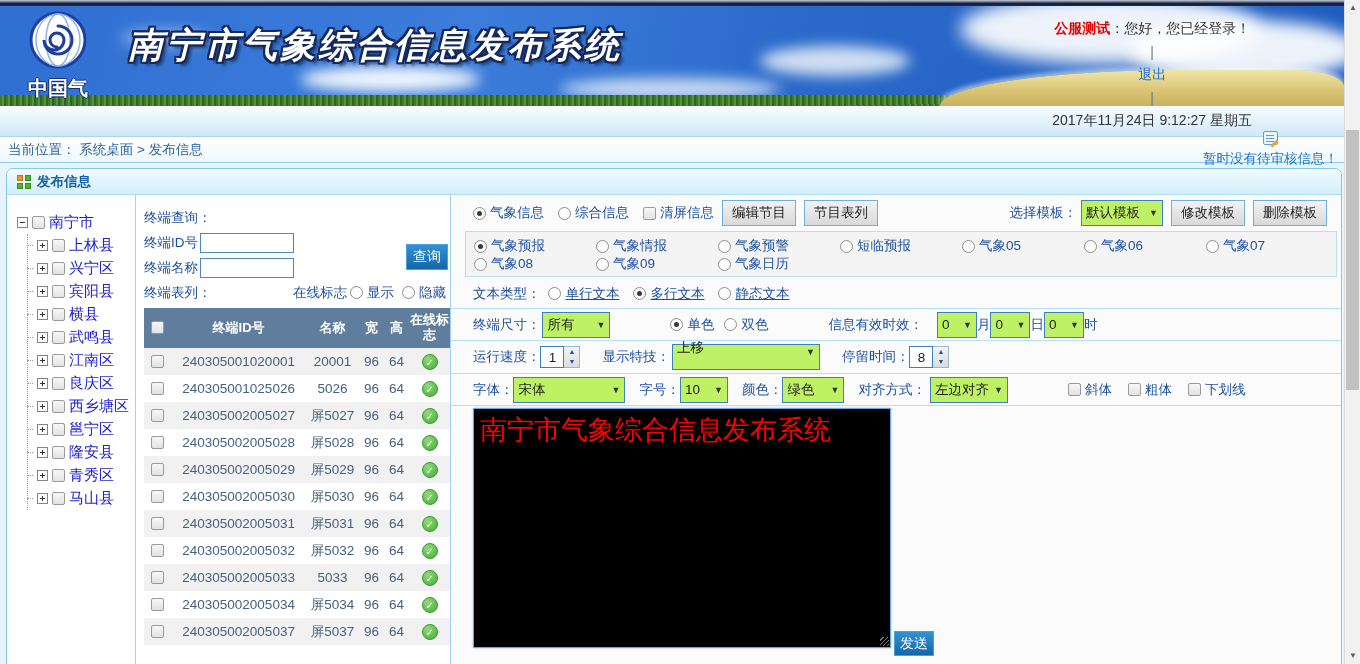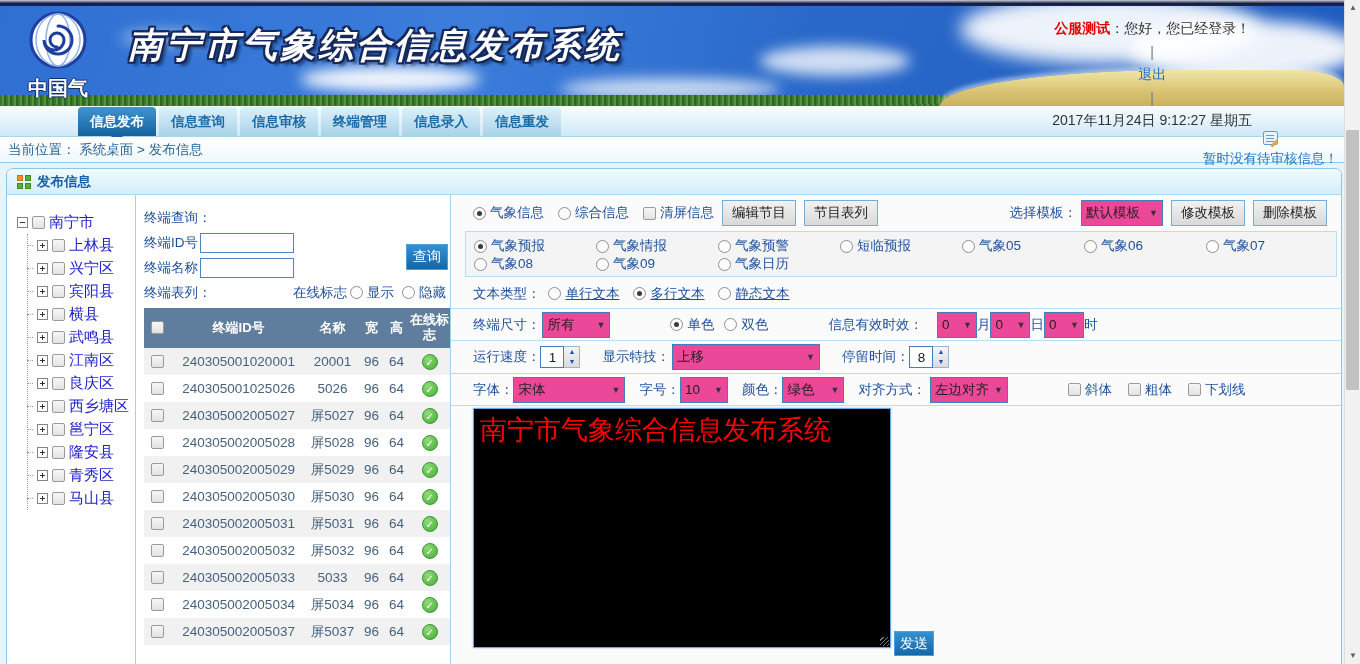--- a/index.html
+++ b/index.html
@@ -120,21 +120,21 @@
   .row-line { height:32px; border-bottom:1px solid #b5e0f2; }
   .ritem { display:inline-flex; align-items:center; gap:4px; cursor:pointer; }
   .radio { width:13px; height:13px; border-radius:50%; border:1px solid #8e8e8e; background:#fdfdfd;
            position:relative; flex:none; }
   .radio.checked::after { content:""; position:absolute; left:3px; top:3px; width:5px; height:5px;
                           border-radius:50%; background:#3a3a3a; }
   .btn-flat { background:linear-gradient(#f2f2f2,#d9d9d9); border:1px solid #6fb0da; color:#222;
               font-size:13.5px; padding:3px 9px; margin-left:8px; cursor:pointer; }
   .tpl-group { margin-left:auto; display:flex; align-items:center; padding-right:14px; }
   .sel { display:inline-flex; align-items:center; justify-content:space-between; height:22px;
-         border:1px solid #3d7fc1; background:#ec4899; padding:12px 4px; color:#222; cursor:pointer; }
+         border:1px solid #3d7fc1; background:#bef264; padding:12px 4px; color:#222; cursor:pointer; }
   .sel-arrow { font-size:9px; color:#333; margin-left:4px; }
   .cat-box { margin:0 4px 0 14px; border:1px solid #b8dff0; background:#f4f4f4; padding:5px 8px 3px 8px; }
   .cat-row { display:flex; }
   .cat-row .ritem { width:122px; }
   .gap8 { width:8px; } .gap14 { width:14px; } .gap22 { width:22px; } .gap30 { width:30px; }
   .spin { display:inline-flex; align-items:stretch; height:22px; }
   .spin-val { width:24px; border:1px solid #3d7fc1; background:#fff; color:#222; display:flex;
               align-items:center; justify-content:center; }
   .spin-btns { width:16px; background:linear-gradient(#f4f4f4,#dcdcdc); border:1px solid #9ab6d0;
                border-left:none; display:flex; flex-direction:column; }
@@ -179,45 +179,20 @@
         <ellipse cx="30" cy="30" rx="12" ry="26" fill="none" stroke="#8fb2e8" stroke-width="1.5"></ellipse>
         <ellipse cx="30" cy="30" rx="22" ry="26" fill="none" stroke="#8fb2e8" stroke-width="1.5"></ellipse>
         <path d="M30 30 m0 -14 a14 14 0 1 1 -14 14 a10 10 0 0 0 10 10 a10 10 0 0 0 10 -10 a7 7 0 1 0 -7 7" fill="none" stroke="#1e3f9e" stroke-width="3" stroke-linecap="round"></path>
       </svg>
       <span class="logo-caption">中国气象</span>
     </div>
     <div class="banner-title">南宁市气象综合信息发布系统</div>
   </div>
 
   <div class="navbar">
-    <div class="tabs">
-  <span class="tab active">
-    <span>信息发布</span>
-  </span>
-
-  <span class="tab">
-    <span>信息查询</span>
-  </span>
-
-  <span class="tab">
-    <span>信息审核</span>
-  </span>
-
-  <span class="tab">
-    <span>终端管理</span>
-  </span>
-
-  <span class="tab">
-    <span>信息录入</span>
-  </span>
-
-  <span class="tab">
-    <span>信息重发</span>
-  </span>
-</div>
     <div class="userbar">
       <span><span class="user-name">公服测试</span><span>：您好，您已经登录！</span></span>
       <span class="ubar-sep">|</span>
       <a class="logout-link">退出</a>
       <span class="ubar-sep">|</span>
       <span>2017年11月24日  9:12:27  星期五</span>
     </div>
   </div>
 
   <div class="crumbbar">
@@ -645,21 +620,21 @@
             <span>运行速度：</span>
             <span class="spin">
               <span class="spin-val">1</span>
               <span class="spin-btns">
                   <span>▲</span>
                   <span>▼</span>
                 </span>
             </span>
             <span class="gap22"></span>
             <span>显示特技：</span>
-            <span class="sel" style="width:148px;margin-left:2px;">
+            <span class="sel" style="width:148px;margin-left:2px;align-items:flex-end;">
               <span>上移</span>
                 <span class="sel-arrow">▼</span>
             </span>
             <span class="gap22"></span>
             <span>停留时间：</span>
             <span class="spin">
               <span class="spin-val">8</span>
               <span class="spin-btns">
                   <span>▲</span>
                   <span>▼</span>

